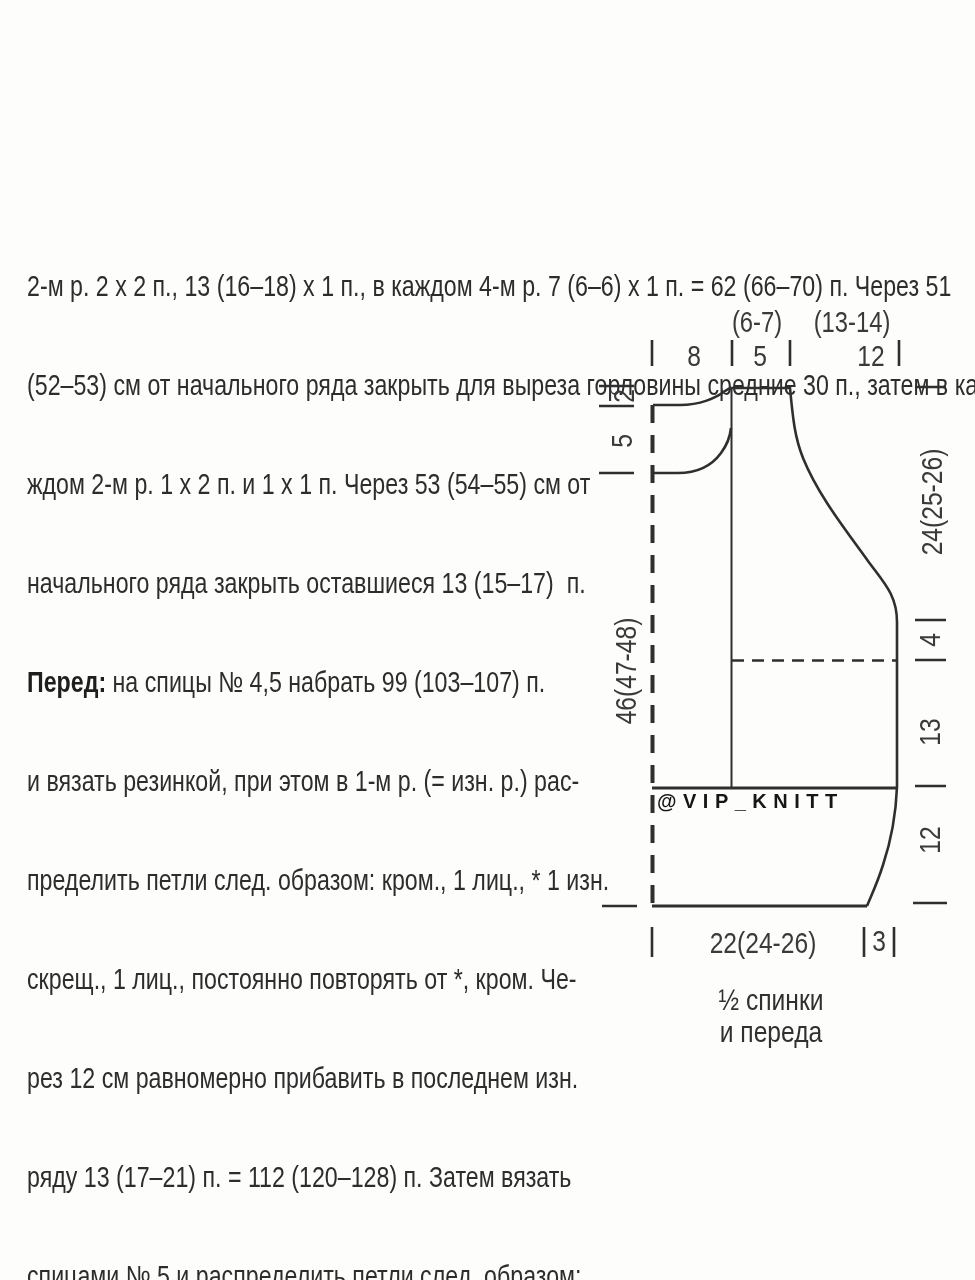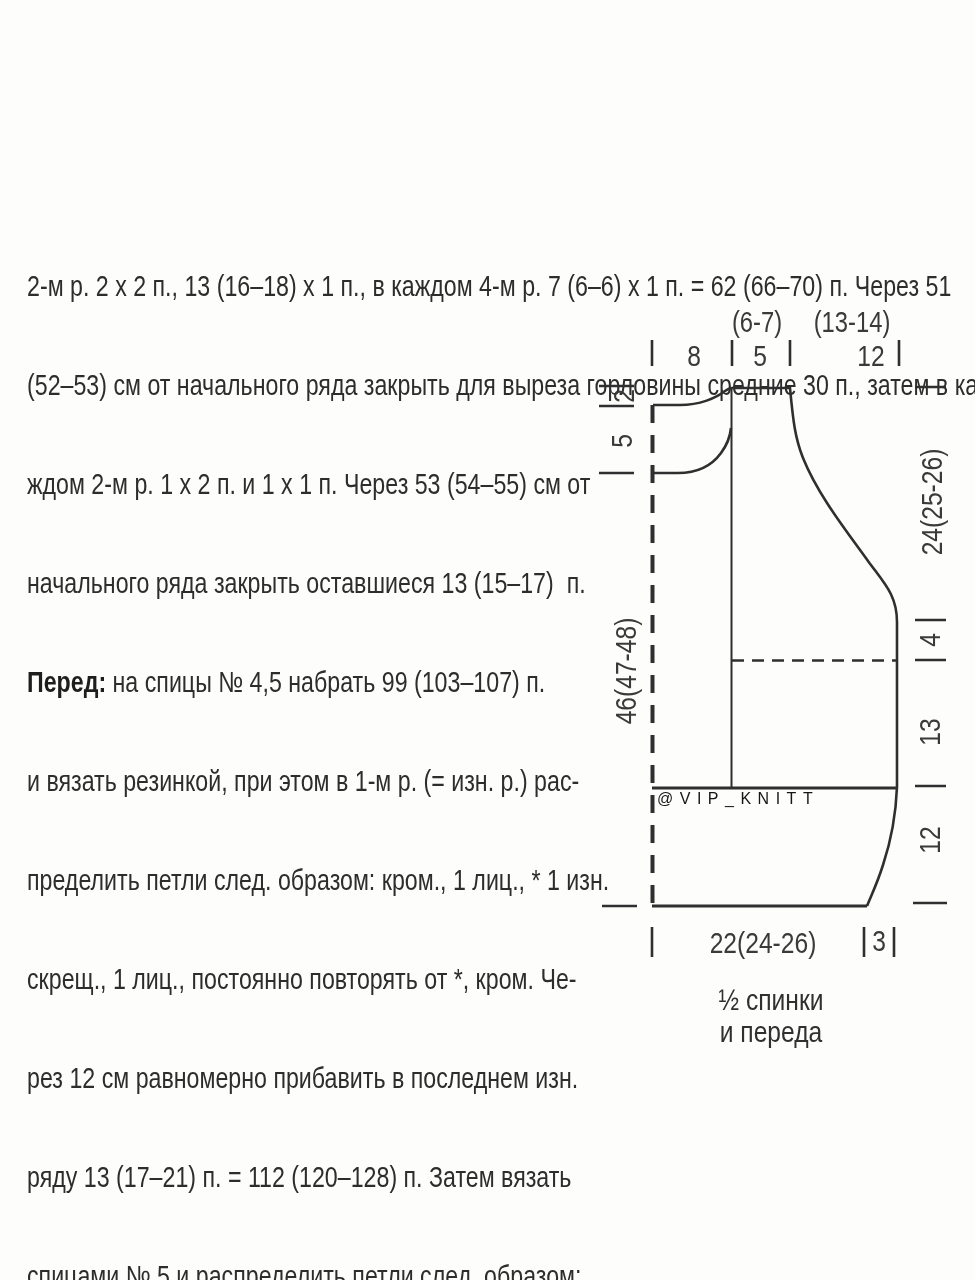--- a/index.html
+++ b/index.html
@@ -34,21 +34,21 @@
     font-size:30px;
     color:#3a3a3a;
     white-space:nowrap;
     transform:translate(-50%,-50%) scaleX(0.82);
   }
   .lbl.small{font-size:29px;}
   .lbl.rot{transform:translate(-50%,-50%) rotate(-90deg) scaleX(0.82);}
 
   .watermark{
     position:absolute;left:657px;top:790px;
-    font-size:16px;font-weight:400;letter-spacing:6.5px;
+    font-size:20px;font-weight:700;letter-spacing:6.5px;
     color:#161616;white-space:nowrap;
   }
   .caption{
     position:absolute;left:771px;top:984px;
     transform:translate(-50%,0) scaleX(0.85);
     font-size:29px;line-height:32px;
     text-align:center;color:#303030;white-space:nowrap;
   }
 </style>
 </head>

